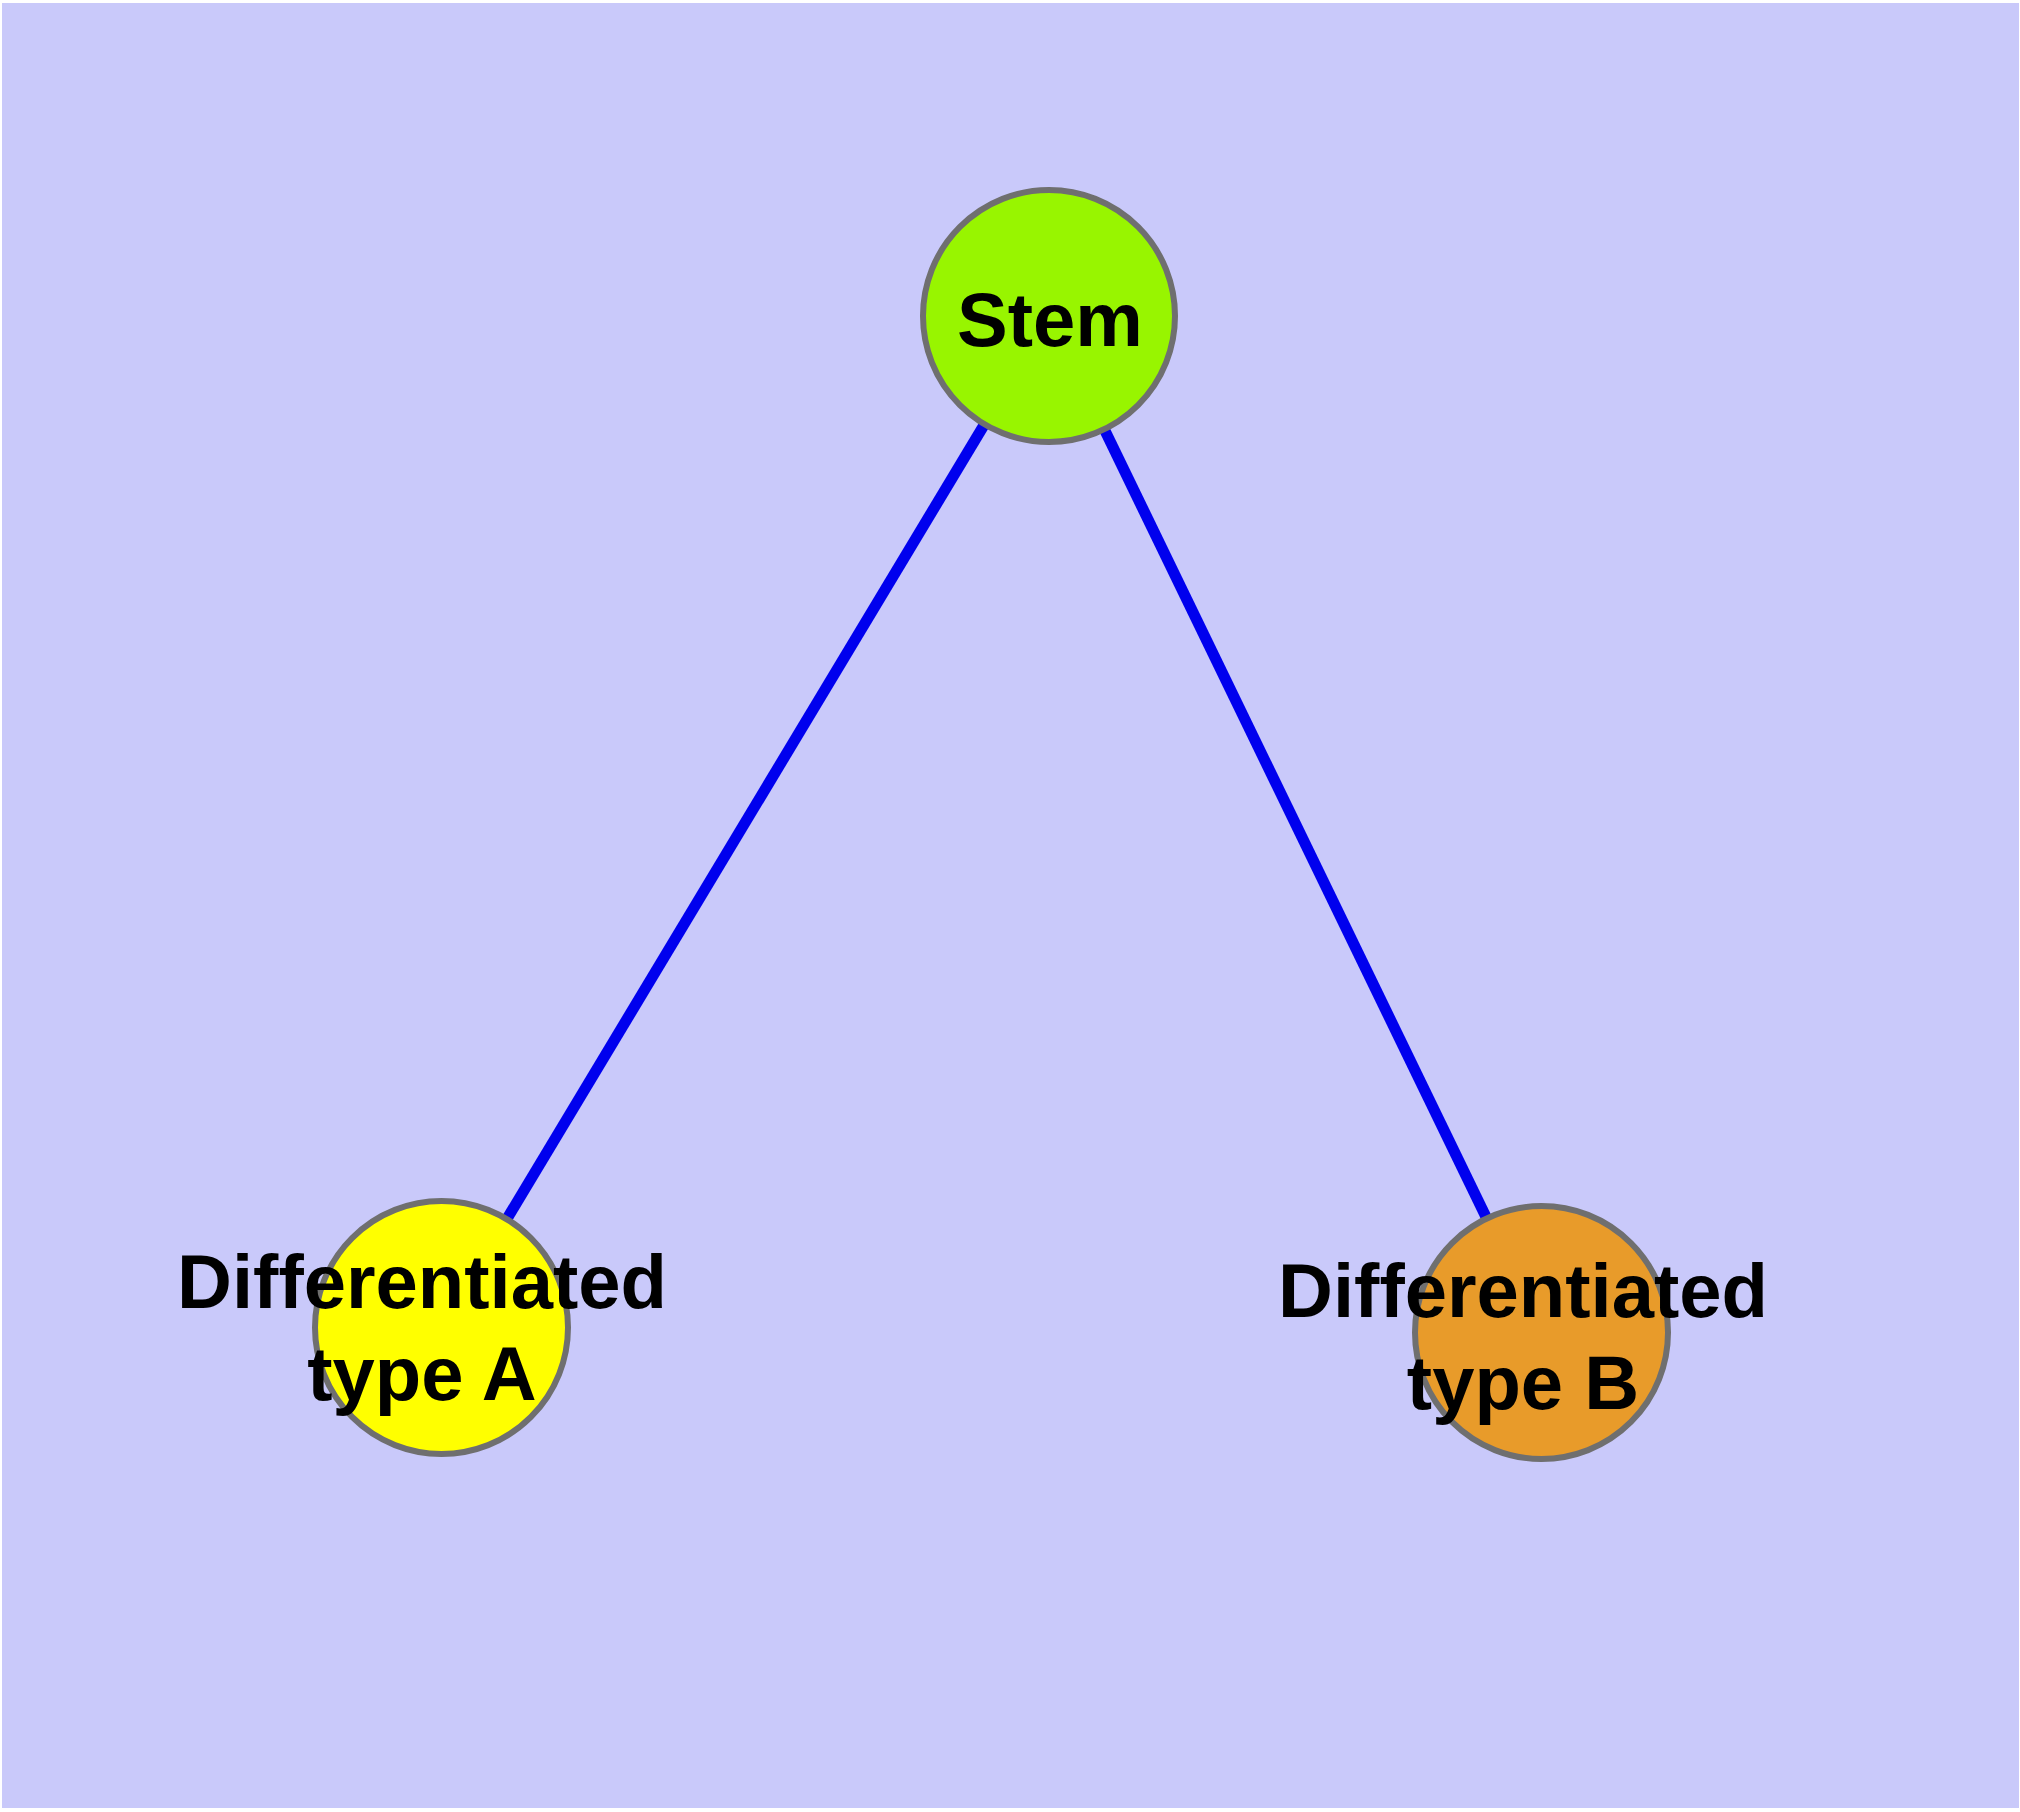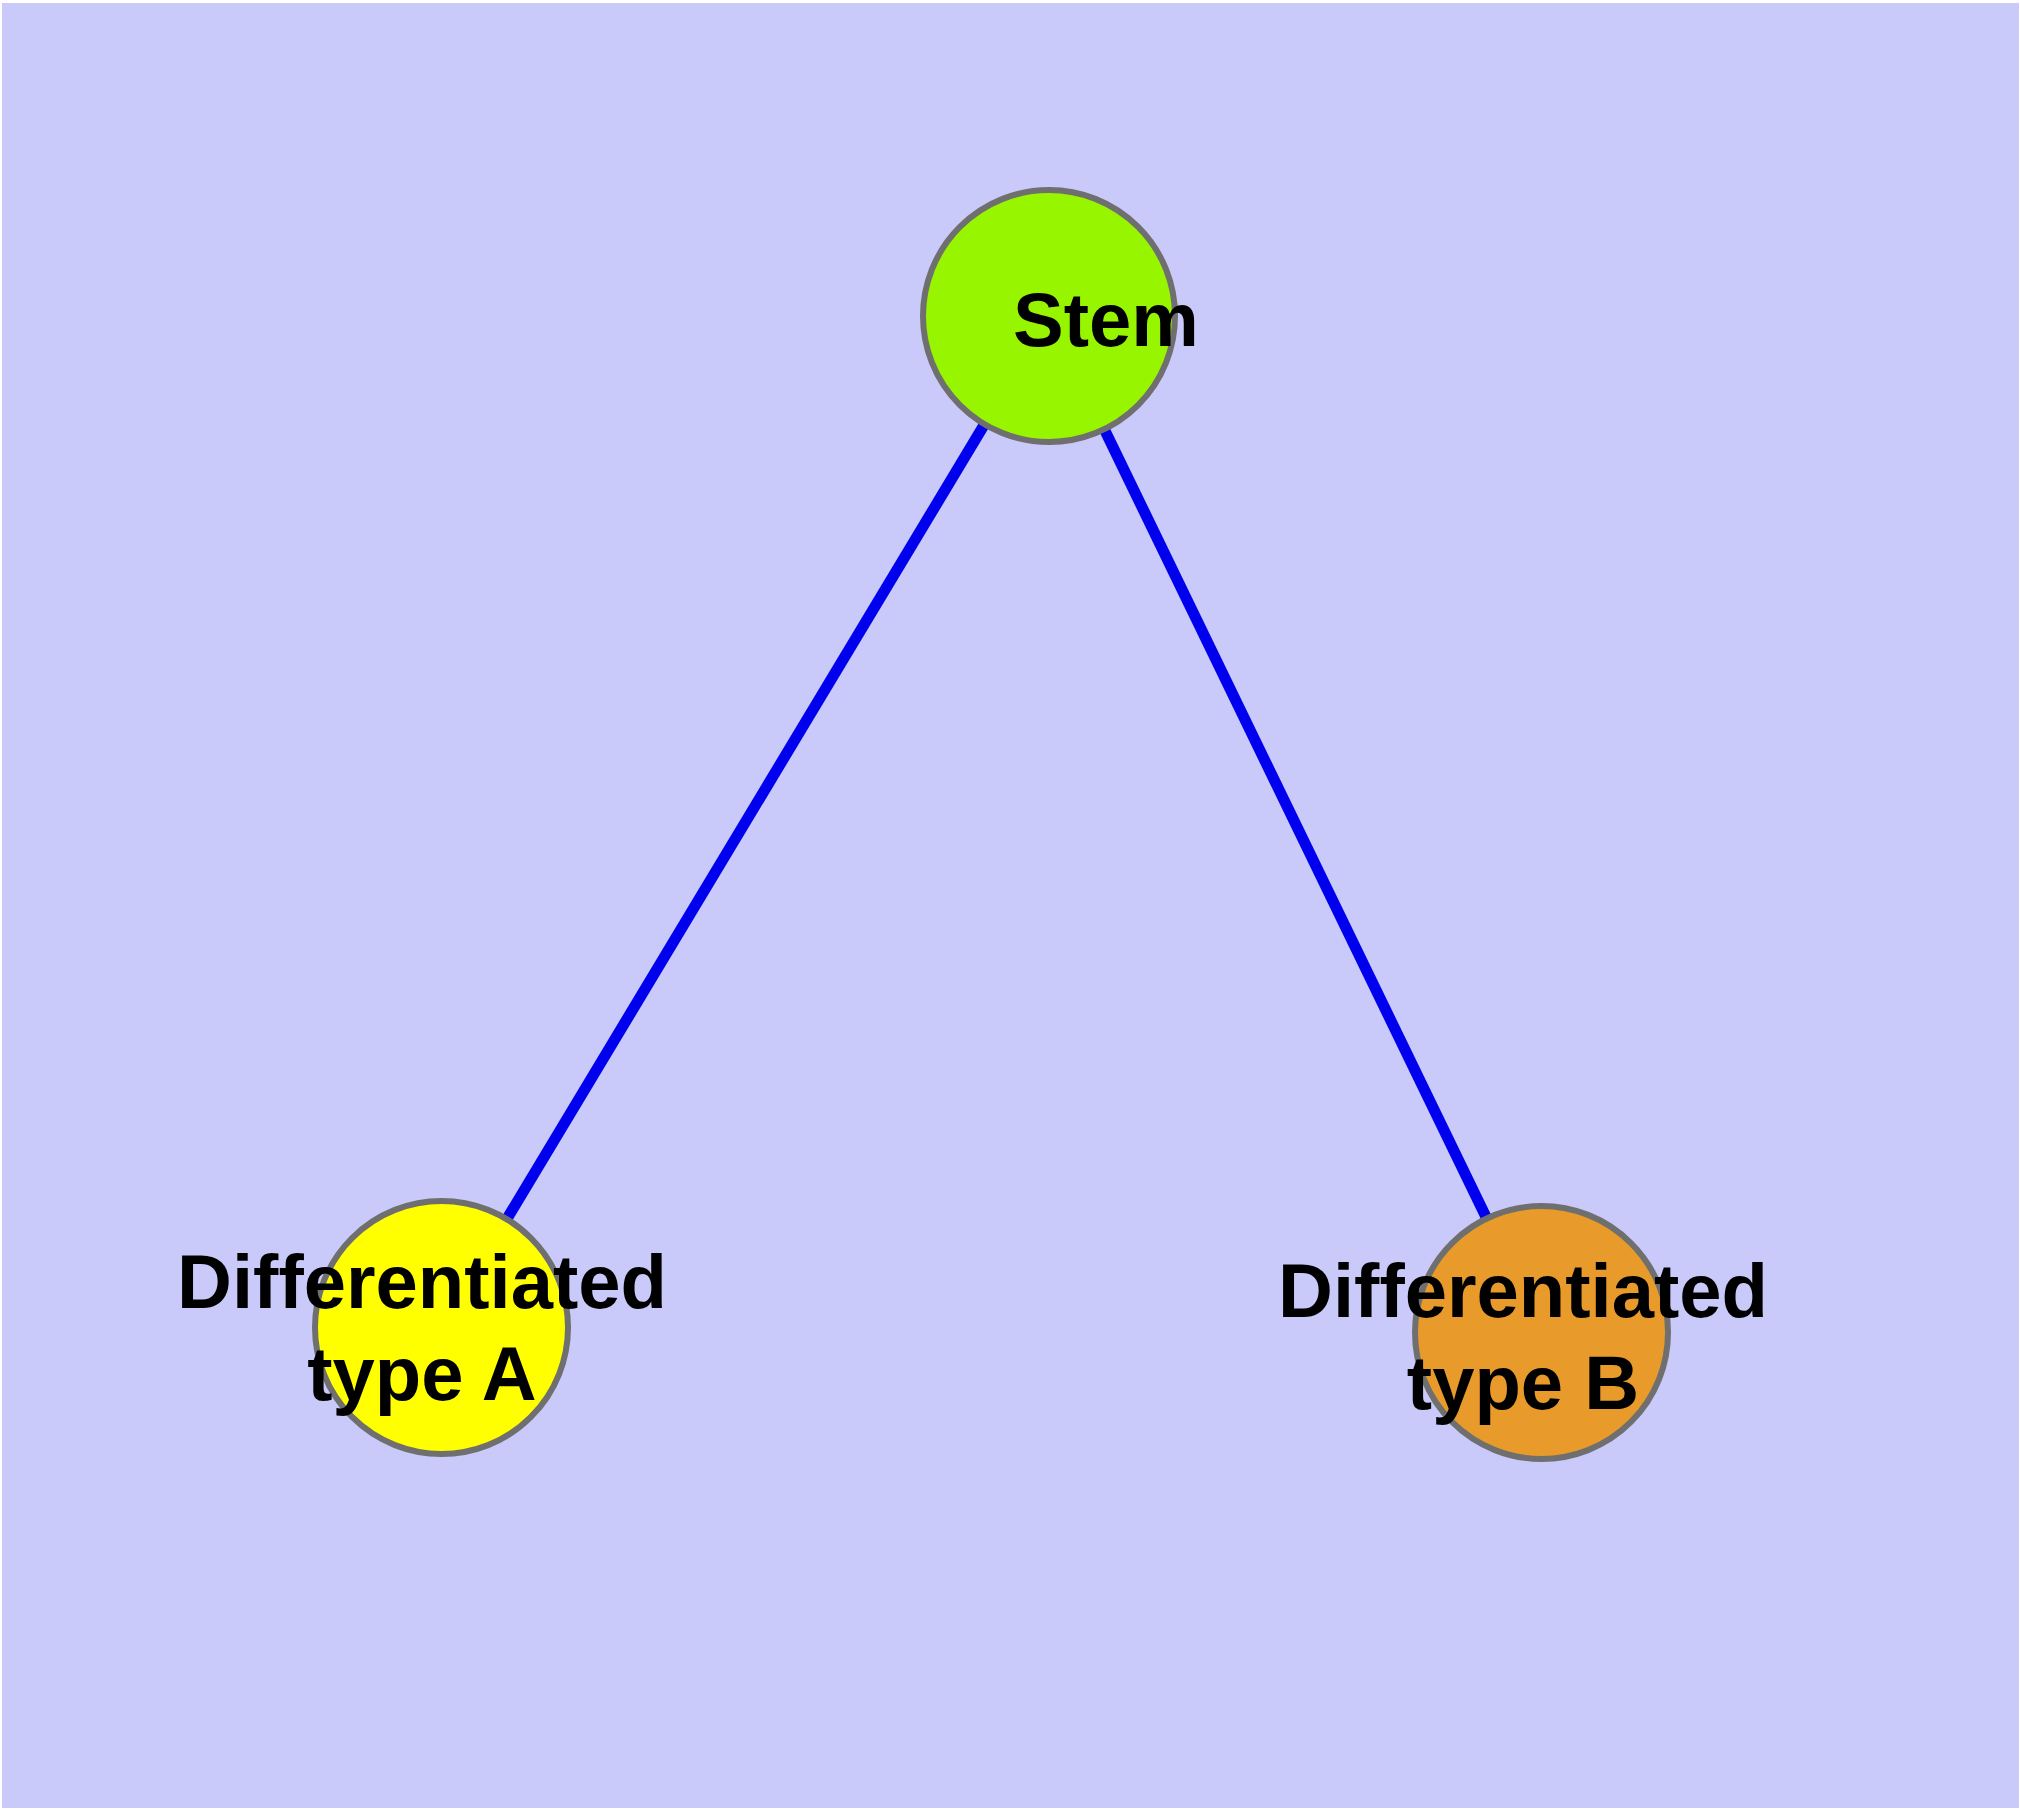--- a/index.html
+++ b/index.html
@@ -61,21 +61,21 @@
     position: absolute;
     transform: translate(-50%, -50%);
     color: #000000;
     font-weight: bold;
     font-size: 76px;
     line-height: 92px;
     text-align: center;
     white-space: pre-line;
     letter-spacing: 0px;
   }
-  .label-stem  { left: 1106px; top: 320px;  }
+  .label-stem  { left: 1050px; top: 320px;  }
   .label-type-a { left: 422px;  top: 1328px; }
   .label-type-b { left: 1523px; top: 1337px; }
 </style>
 </head>
 <body>
 
 <div class="page">
   <div class="canvas"></div>
 
   <svg class="edge-layer" viewBox="0 0 2384 2138" xmlns="http://www.w3.org/2000/svg">

